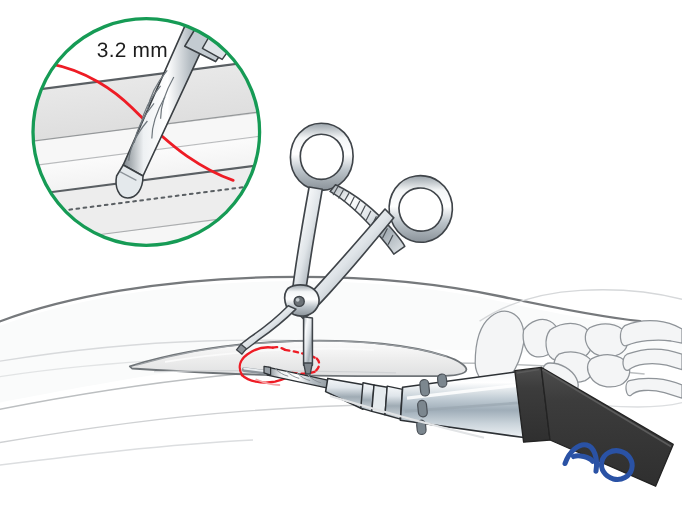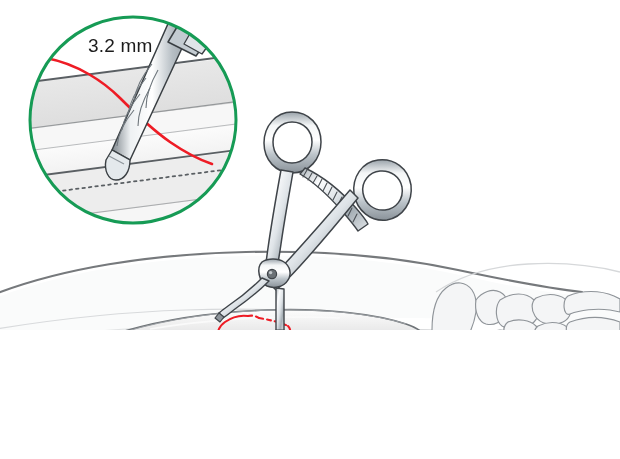--- a/index.html
+++ b/index.html
@@ -6,21 +6,21 @@
     margin: 0;
     padding: 0;
     background: #ffffff;
   }
   body {
     font-family: "Liberation Sans", sans-serif;
   }
   #figure {
     position: relative;
     width: 620px;
-    height: 330px;
+    height: 459px;
     background: #ffffff;
     overflow: hidden;
   }
   #figure svg {
     display: block;
   }
   .measure-label {
     font-family: "Liberation Sans", sans-serif;
     font-size: 19px;
     fill: #1c1c1c;

